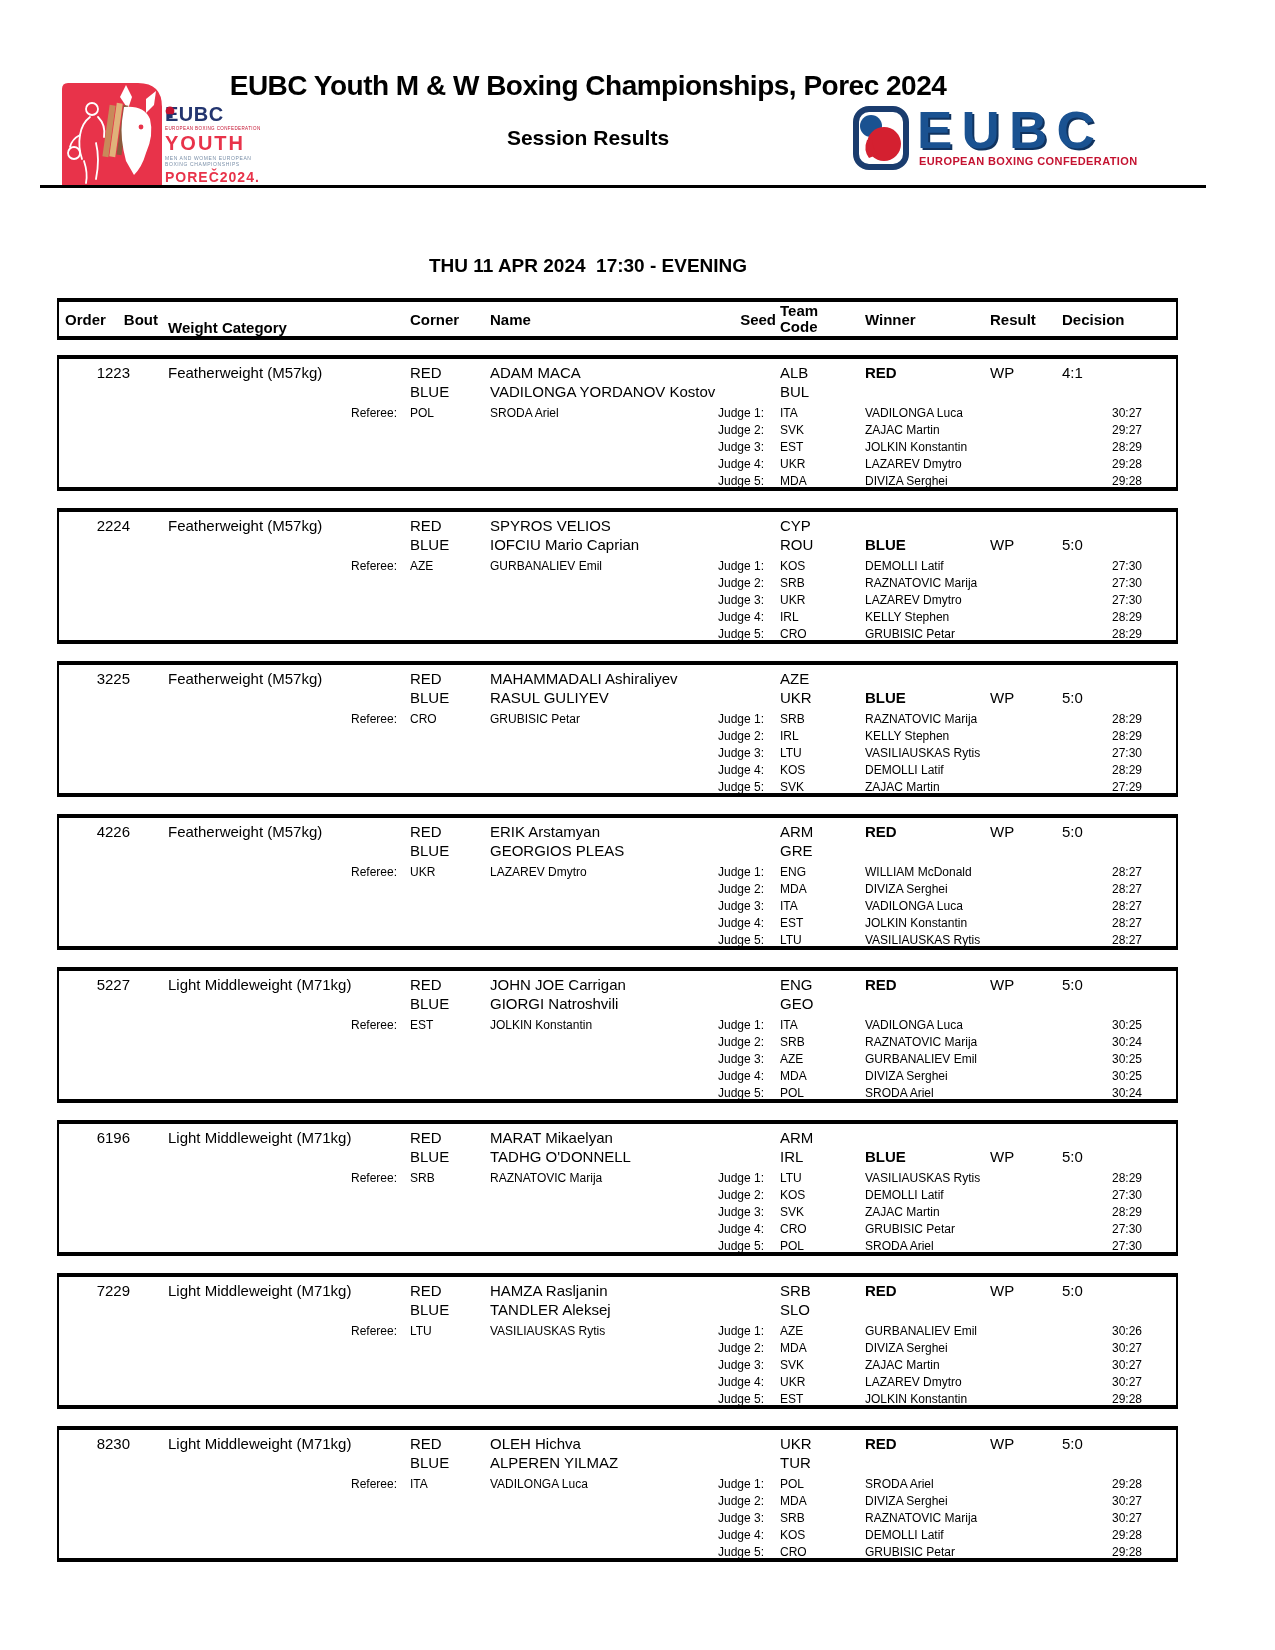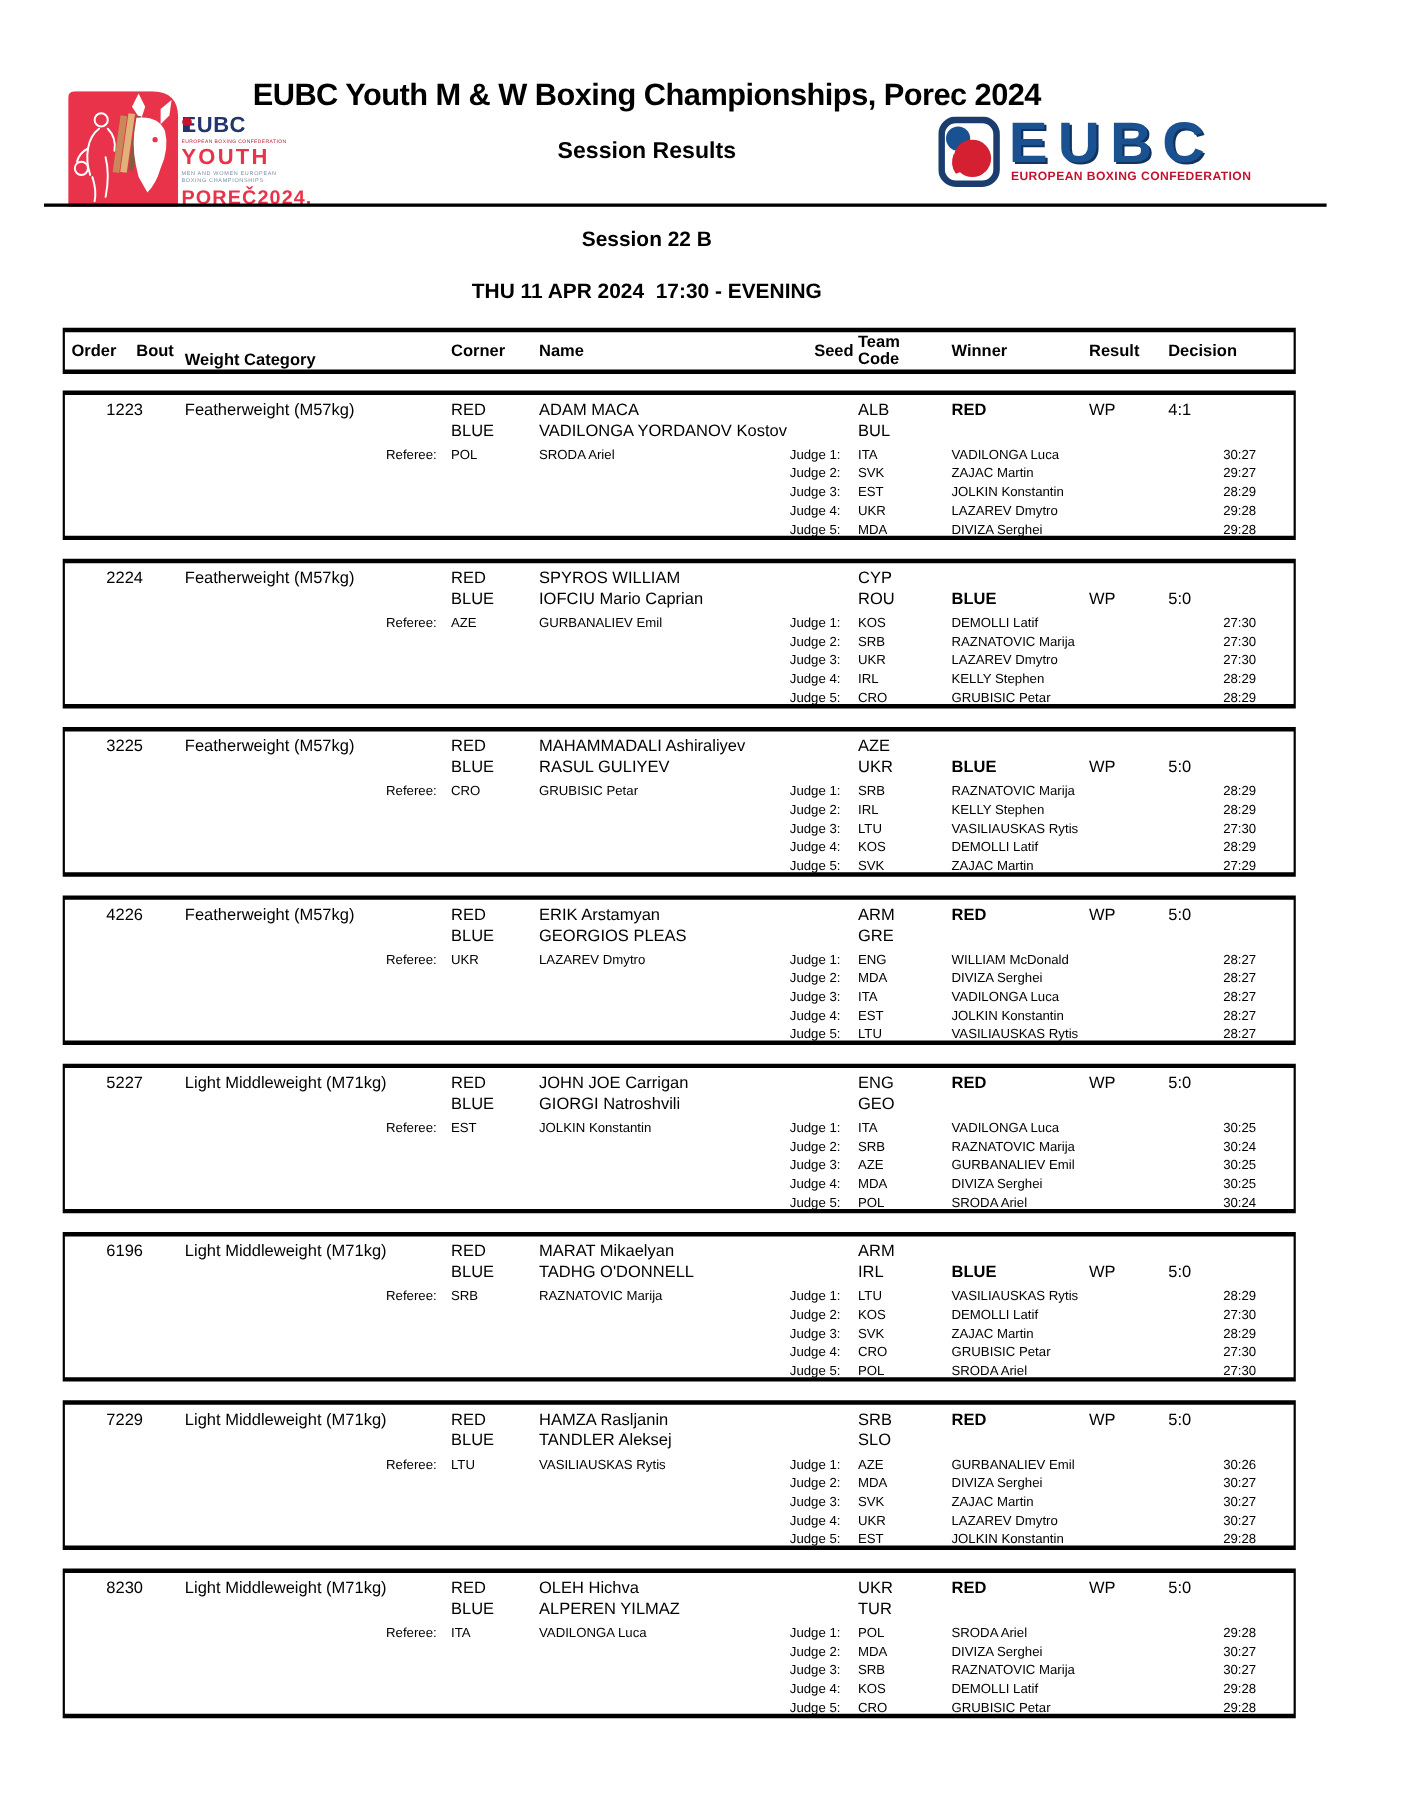--- a/index.html
+++ b/index.html
@@ -12,21 +12,21 @@
                font-size:21px; font-weight:bold; }
 
   .left-logo { position:absolute; left:62px; top:80px; width:230px; height:108px; }
   .left-logo svg { position:absolute; left:0; top:3px; }
   .ll-text { position:absolute; left:103px; top:23px; width:127px; }
   .ll-eubc-row { display:flex; align-items:center; gap:2px; }
   .ll-eubc { font-size:20px; font-weight:bold; color:#23356f; letter-spacing:0.5px; }
   .ll-micro-red { font-size:4.5px; color:#c41230; letter-spacing:0.4px; white-space:nowrap; overflow:hidden; }
   .ll-youth { font-size:20px; font-weight:bold; color:#e8334a; letter-spacing:2px; margin-top:1px; }
   .ll-tiny { font-size:5px; color:#7a8fa8; letter-spacing:0.6px; white-space:nowrap; }
-  .ll-porec { font-size:18px; font-weight:bold; color:#e8334a; letter-spacing:1px; margin-top:2px; }
+  .ll-porec { font-size:14px; font-weight:bold; color:#e8334a; letter-spacing:1px; margin-top:2px; }
 
   .right-logo { position:absolute; left:845px; top:98px; width:300px; height:75px; }
   .rl-emblem { position:absolute; left:8px; top:8px; }
   .rl-eubc { position:absolute; left:72px; top:2px; font-size:52px; font-weight:bold;
              color:#1a5291; letter-spacing:9px; transform:scaleX(1.02); transform-origin:left;
              text-shadow:2px 2px 0 #10335f; }
   .rl-tag { position:absolute; left:74px; top:57px; width:224px; font-size:11px; font-weight:bold;
             color:#c41230; letter-spacing:0.4px; white-space:nowrap; }
 
   .header-divider { position:absolute; left:40px; top:185px; width:1166px; height:3px; background:#000; }
@@ -131,21 +131,20 @@
       <circle cx="18" cy="20" r="11" fill="#1a5291"></circle>
       <circle cx="31" cy="38" r="17" fill="#d42030"></circle>
       <path d="M14,34 Q10,44 16,52 L26,48 Q18,42 20,34 Z" fill="#d42030"></path>
     </svg>
     <div class="rl-eubc">EUBC</div>
     <div class="rl-tag">EUROPEAN BOXING CONFEDERATION</div>
   </div>
 
   <div class="header-divider"></div>
 
-  <div class="session-name">Session 22 B</div>
   <div class="session-datetime">THU 11 APR 2024  17:30 - EVENING</div>
 
   <div class="thead">
     <div class="hOrder">Order</div>
     <div class="hBout">Bout</div>
     <div class="hWeight">Weight Category</div>
     <div class="hCorner">Corner</div>
     <div class="hName">Name</div>
     <div class="hSeed">Seed</div>
     <div class="hTeam">
@@ -214,21 +213,21 @@
         </div>
       </div>
     </div>
 
     <div class="bout-box">
       <div class="grid-row corner-row">
         <div class="cOrder">2</div>
         <div class="cBout">224</div>
         <div class="cWeight">Featherweight (M57kg)</div>
         <div class="cCorner">RED</div>
-        <div class="cName">SPYROS WILLIAM</div>
+        <div class="cName">SPYROS VELIOS</div>
         <div class="cTeam">CYP</div>
         <div class="cWinner"></div>
         <div class="cResult"></div>
         <div class="cDecision"></div>
       </div>
       <div class="grid-row corner-row">
         <div class="cCorner">BLUE</div>
         <div class="cName">IOFCIU Mario Caprian</div>
         <div class="cTeam">ROU</div>
         <div class="cWinner">BLUE</div>

